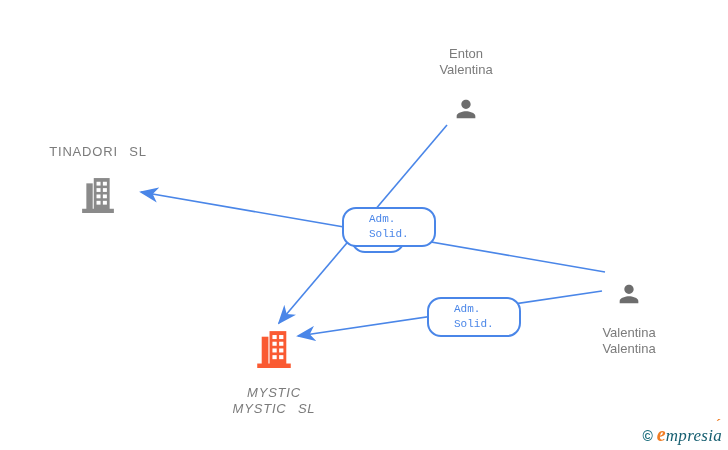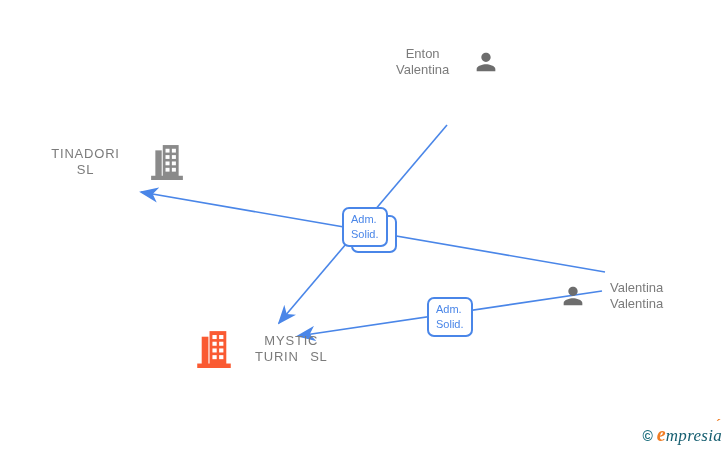--- a/index.html
+++ b/index.html
@@ -2,29 +2,29 @@
 <html><head>
 <meta charset="utf-8">
 <style>
   html,body { margin:0; padding:0; background:#ffffff; }
   .stage {
     position:relative; width:728px; height:450px; background:#ffffff;
     font-family:"Liberation Sans", sans-serif; overflow:hidden;
   }
   .edges-layer { position:absolute; left:0; top:0; width:728px; height:450px; z-index:1; }
 
-  .node { position:absolute; display:flex; flex-direction:row; align-items:center; gap:23px; z-index:3; cursor:pointer; }
+  .node { position:absolute; display:flex; flex-direction:column; align-items:center; gap:17px; z-index:3; cursor:pointer; }
   .node-label { text-align:center; color:#7b7b7b; font-size:13px; line-height:16px; }
   .node-label.caps { letter-spacing:0.8px; word-spacing:7px; }
   .icon-wrap { line-height:0; }
 
   .edge-label-box {
-    position:absolute; background:#ffffff; border:2px solid #4a86e8; border-radius:7px;
-    color:#4a86e8; font-size:11px; line-height:15px; padding:3px 7px; z-index:2;
-    box-sizing:border-box; cursor:pointer;
+    position:absolute; background:#ffffff; border:2px solid #4a86e8; border-radius:14px;
+    color:#4a86e8; font-size:11px; line-height:15px; padding:3px 25px; z-index:2;
+    box-sizing:border-box; cursor:pointer;font-family:Liberation Mono, monospace;
   }
   .edge-label-box .lbl-line { white-space:nowrap; }
   #edge-box-back { width:46px; height:38px; }
 
   .logo {
     position:absolute; right:6px; bottom:4px; z-index:4;
     display:flex; align-items:baseline; gap:4px; user-select:none;
   }
   .logo .copy { color:#1d6f7e; font-size:14px; font-weight:bold; }
   .logo .brand { font-family:"Liberation Serif", serif; font-style:italic; position:relative; }
@@ -65,21 +65,21 @@
       <div>Enton</div>
       <div>Valentina</div>
     </div>
     <span class="icon-wrap">
       <svg width="28" height="28" viewBox="0 0 24 24">
         <path fill="#6d6d6d" d="M12 12c2.21 0 4-1.79 4-4s-1.79-4-4-4-4 1.79-4 4 1.79 4 4 4zm0 2c-2.67 0-8 1.34-8 4v2h16v-2c0-2.66-5.33-4-8-4z"></path>
       </svg>
     </span>
   </div>
 
-  <div class="node" style="left:44px; top:144px; width:140px;">
+  <div class="node" style="left:28px; top:144px; width:140px;">
     <div class="node-label caps">
       <div>TINADORI SL</div>
     </div>
     <span class="icon-wrap">
       <svg width="34" height="36" viewBox="0 0 32 34">
         <g fill="#8a8a8a">
           <rect x="1" y="30" width="30" height="4"></rect>
           <rect x="5" y="6" width="6" height="25"></rect>
           <rect x="12" y="1" width="15" height="30"></rect>
         </g>
@@ -90,21 +90,21 @@
             <rect x="20.6" y="10.5" width="3.8" height="3.6"></rect>
           <rect x="14.6" y="16.5" width="3.8" height="3.6"></rect>
             <rect x="20.6" y="16.5" width="3.8" height="3.6"></rect>
           <rect x="14.6" y="22.5" width="3.8" height="3.6"></rect>
             <rect x="20.6" y="22.5" width="3.8" height="3.6"></rect>
         </g>
       </svg>
     </span>
   </div>
 
-  <div class="node" style="left:196px; top:330px; width:140px;">
+  <div class="node" style="left:204px; top:330px; width:140px;font-style:italic;">
     <span class="icon-wrap">
       <svg width="36" height="38" viewBox="0 0 32 34">
         <g fill="#fa5a32">
           <rect x="1" y="30" width="30" height="4"></rect>
           <rect x="5" y="6" width="6" height="25"></rect>
           <rect x="12" y="1" width="15" height="30"></rect>
         </g>
         <g fill="#ffffff">
           <rect x="14.6" y="4.5" width="3.8" height="3.6"></rect>
             <rect x="20.6" y="4.5" width="3.8" height="3.6"></rect>
@@ -112,21 +112,21 @@
             <rect x="20.6" y="10.5" width="3.8" height="3.6"></rect>
           <rect x="14.6" y="16.5" width="3.8" height="3.6"></rect>
             <rect x="20.6" y="16.5" width="3.8" height="3.6"></rect>
           <rect x="14.6" y="22.5" width="3.8" height="3.6"></rect>
             <rect x="20.6" y="22.5" width="3.8" height="3.6"></rect>
         </g>
       </svg>
     </span>
     <div class="node-label caps">
       <div>MYSTIC</div>
-      <div>TURIN SL</div>
+      <div>MYSTIC SL</div>
     </div>
   </div>
 
   <div class="node" style="left:559px; top:280px; width:140px;">
     <span class="icon-wrap">
       <svg width="28" height="28" viewBox="0 0 24 24">
         <path fill="#6d6d6d" d="M12 12c2.21 0 4-1.79 4-4s-1.79-4-4-4-4 1.79-4 4 1.79 4 4 4zm0 2c-2.67 0-8 1.34-8 4v2h16v-2c0-2.66-5.33-4-8-4z"></path>
       </svg>
     </span>
     <div class="node-label">

